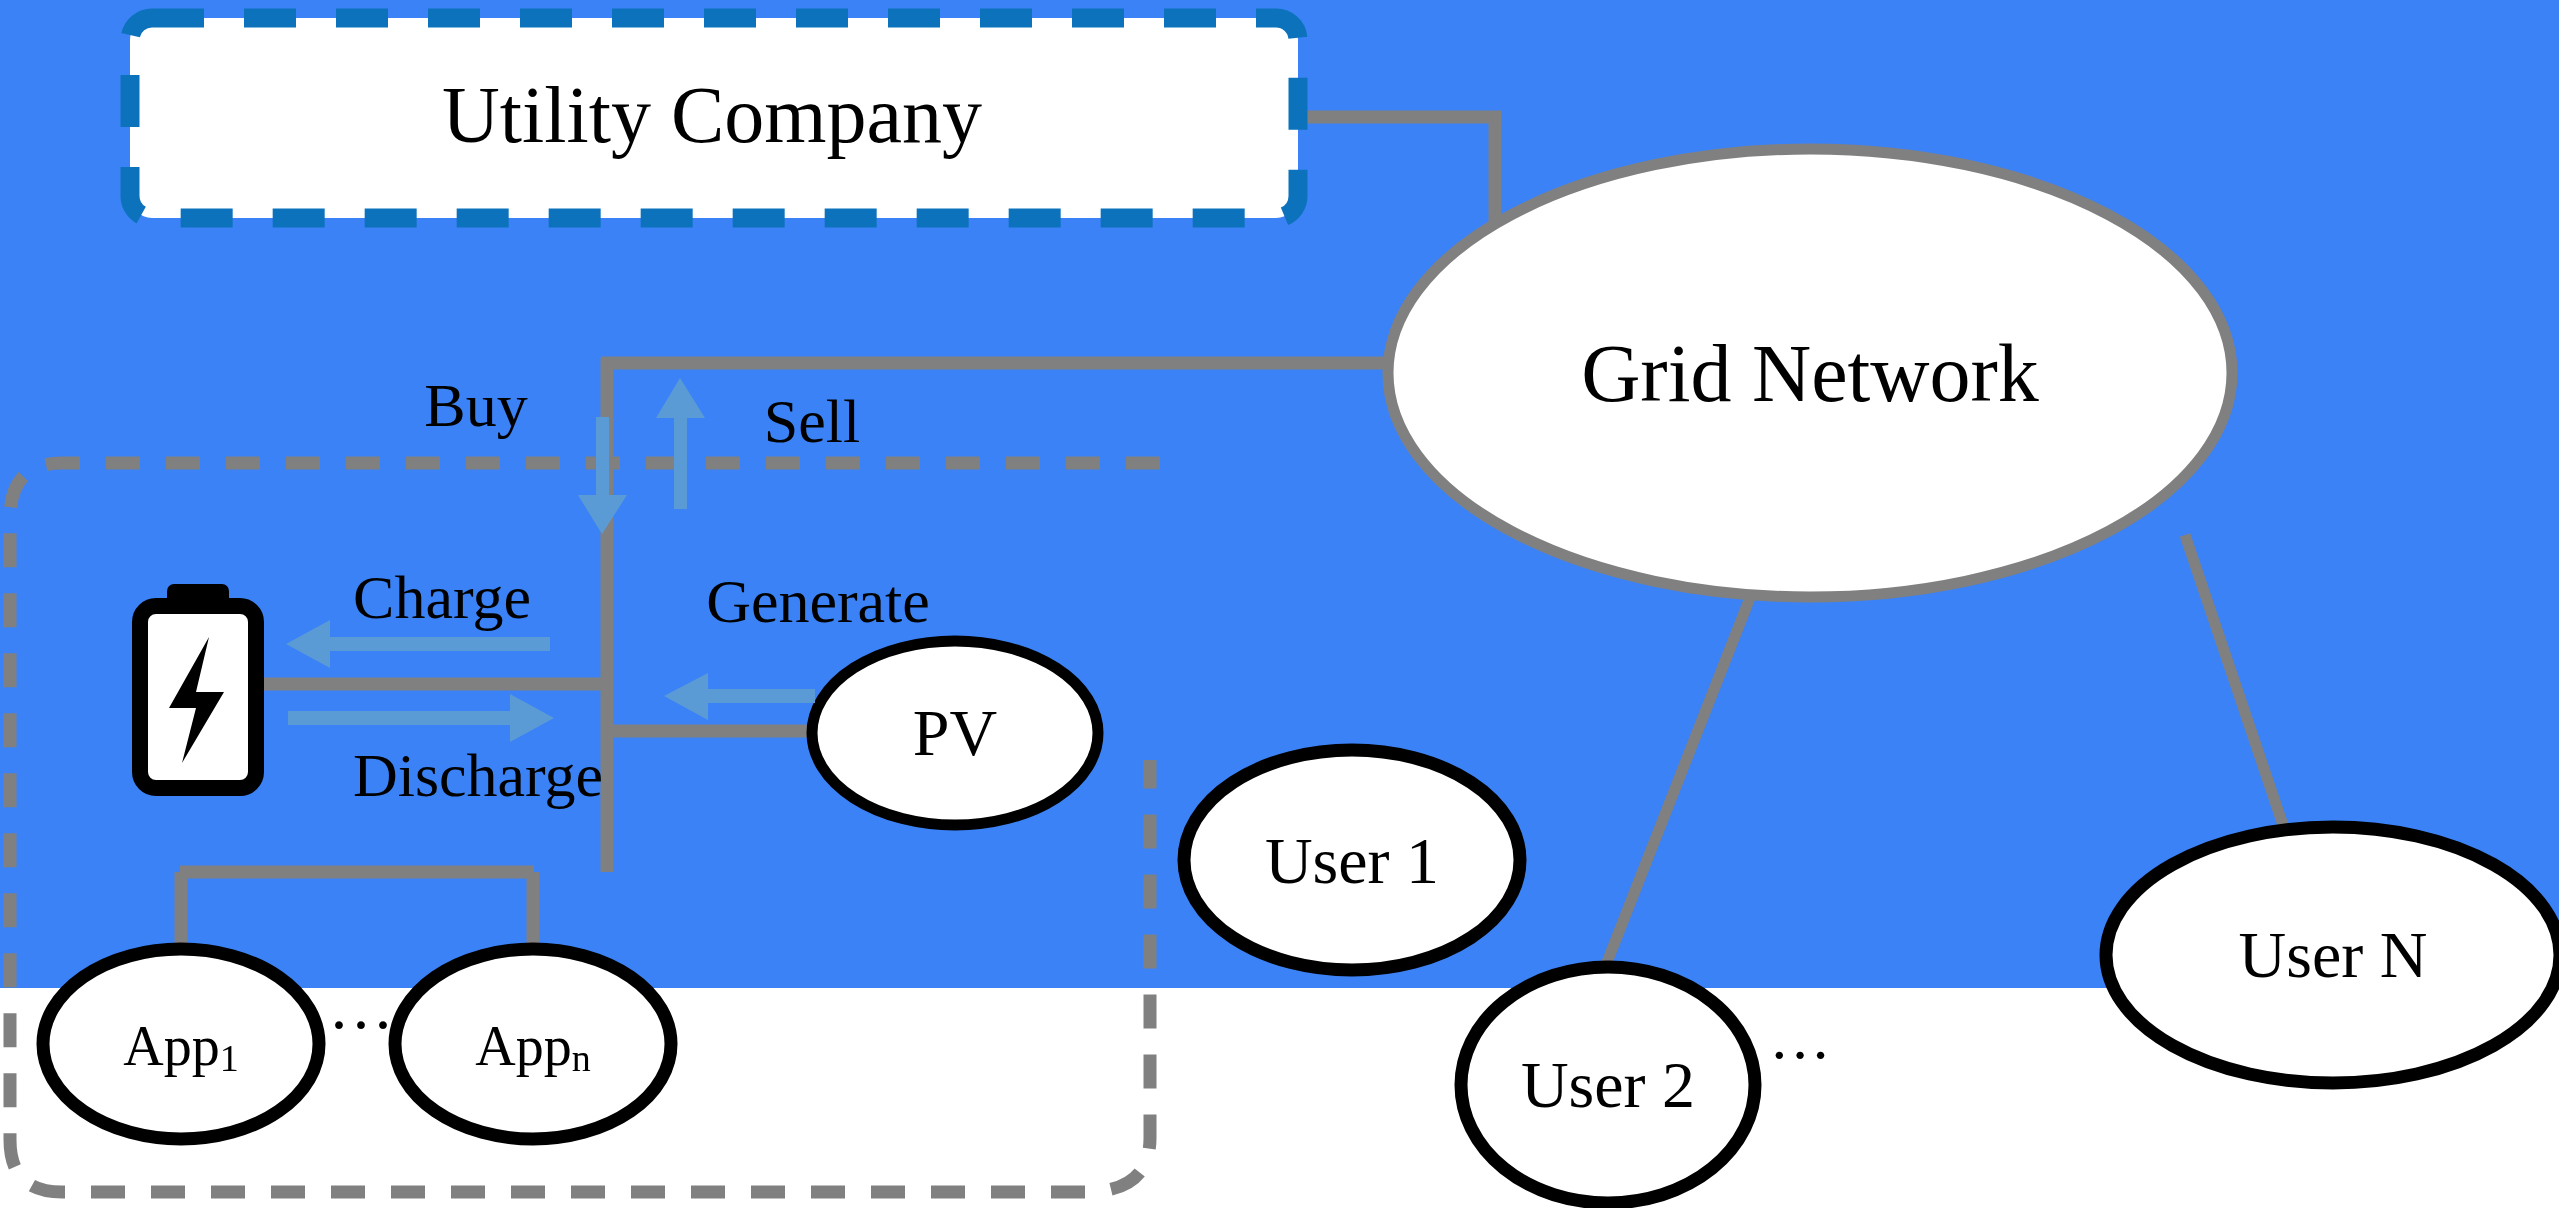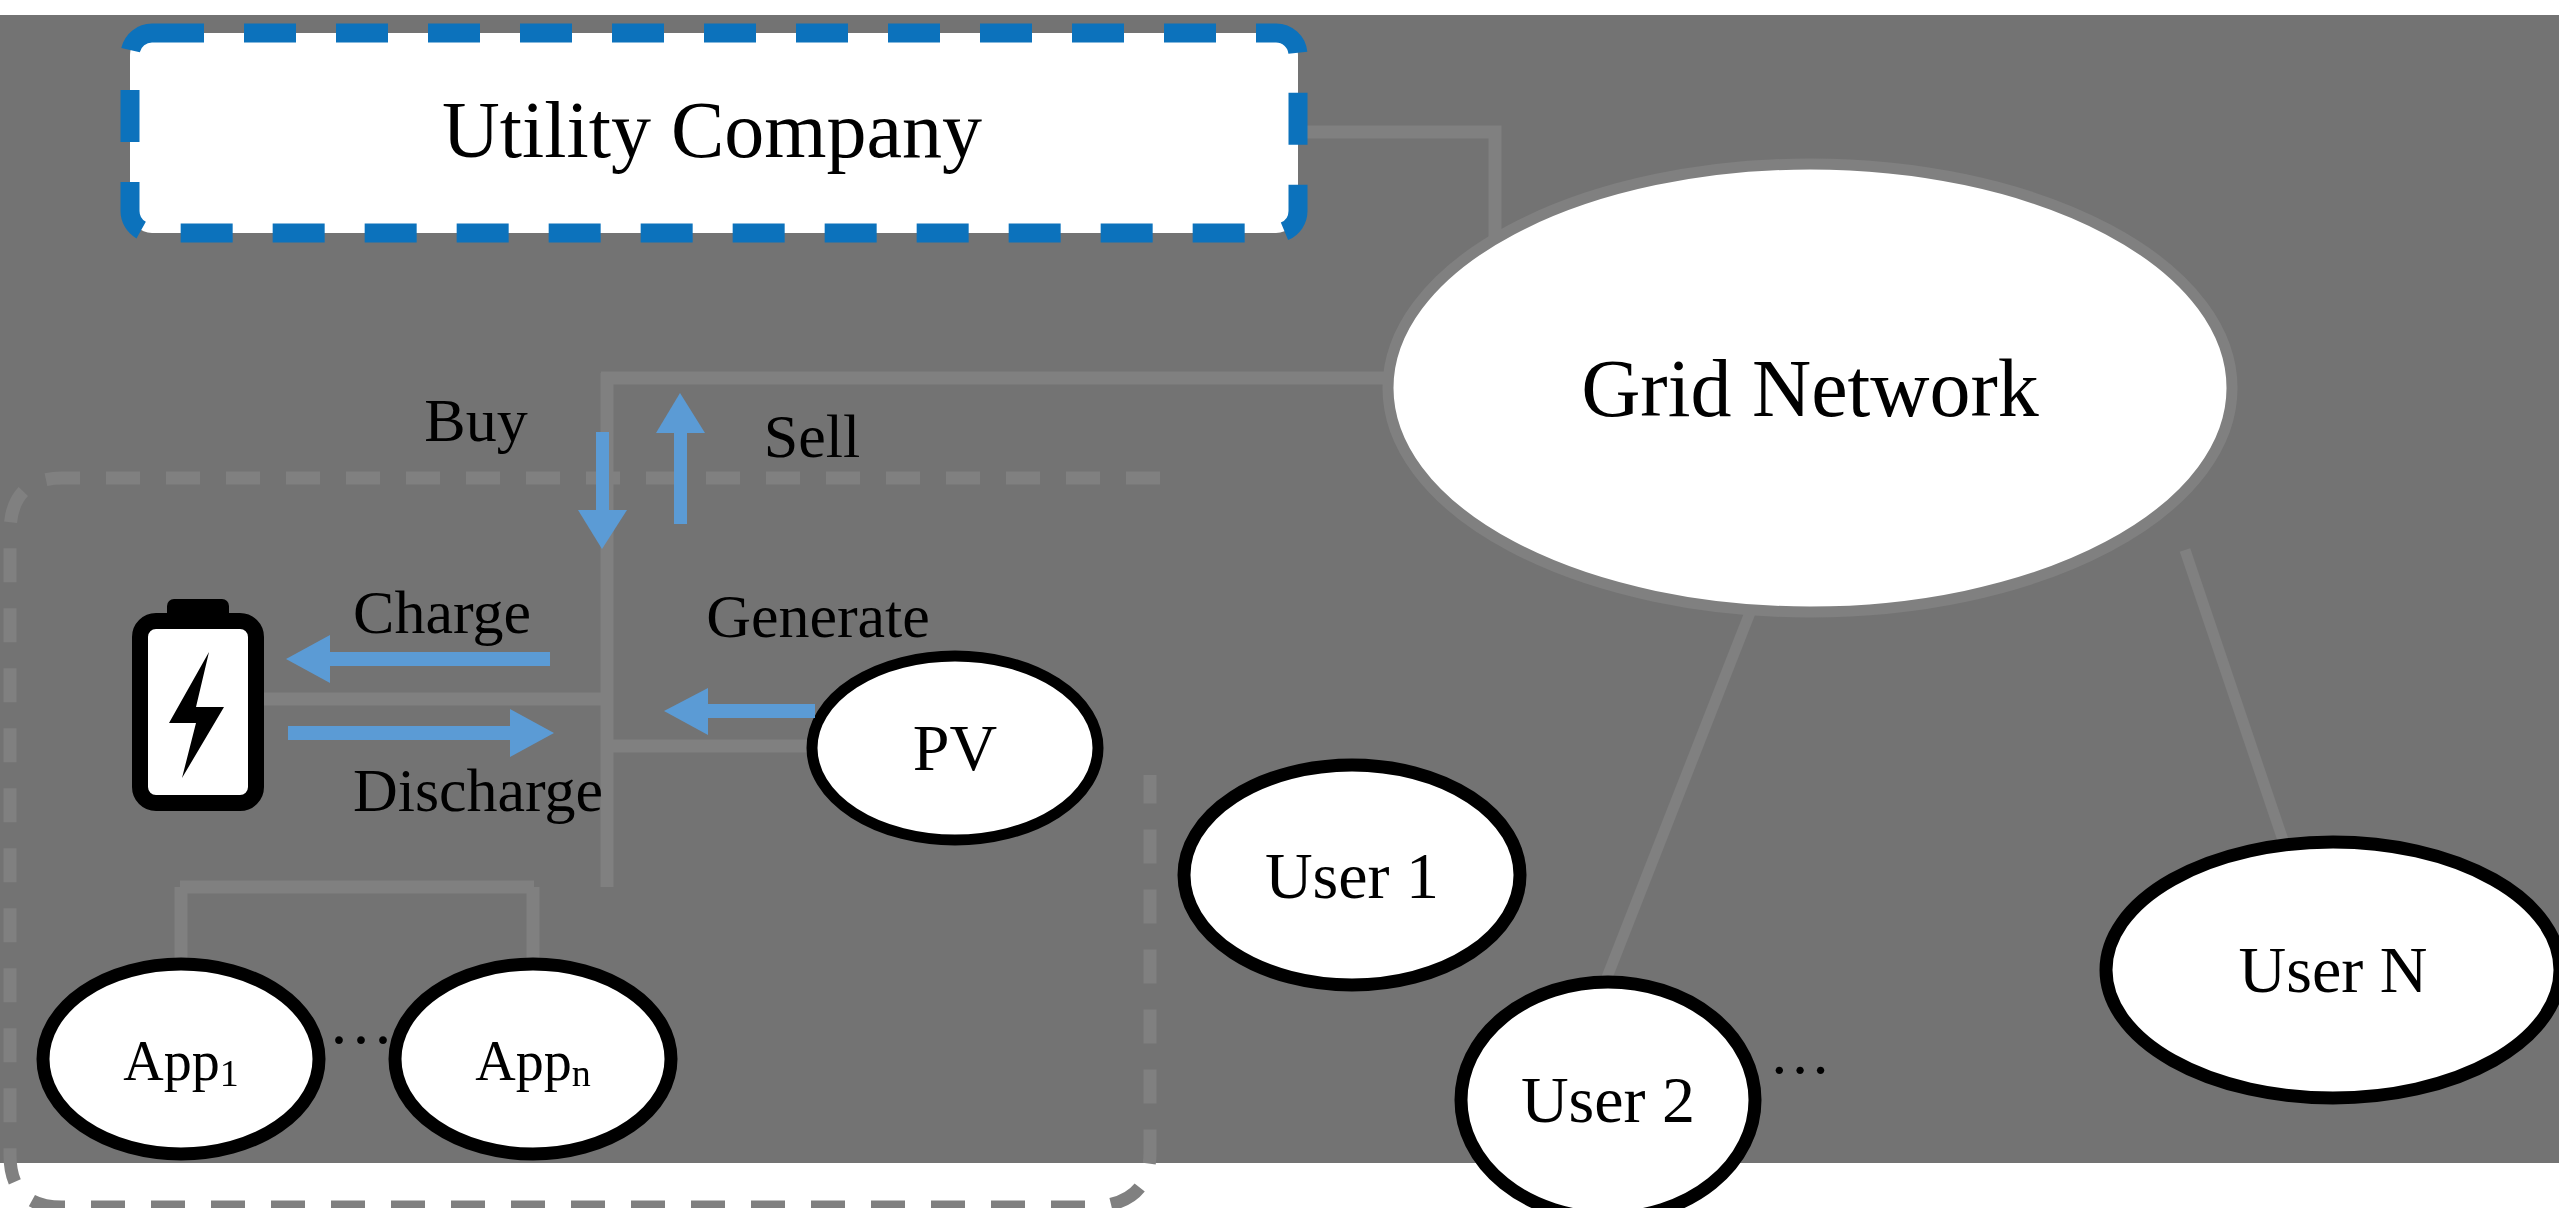--- a/index.html
+++ b/index.html
@@ -9,23 +9,22 @@
   }
   body {
     width: 2559px;
     height: 1208px;
     font-family: "Liberation Serif", "DejaVu Serif", serif;
     overflow: hidden;
   }
   #canvas {
     position: relative;
     width: 2559px;
-    height: 1148px;
-    background: #737373;
-    margin-top: 15px;
+    height: 988px;
+    background: #3b82f6;
   }
   svg#diagram {
     position: absolute;
     top: 0;
     left: 0;
     width: 2559px;
     height: 1208px;
     display: block;
   }
   .node-label {

